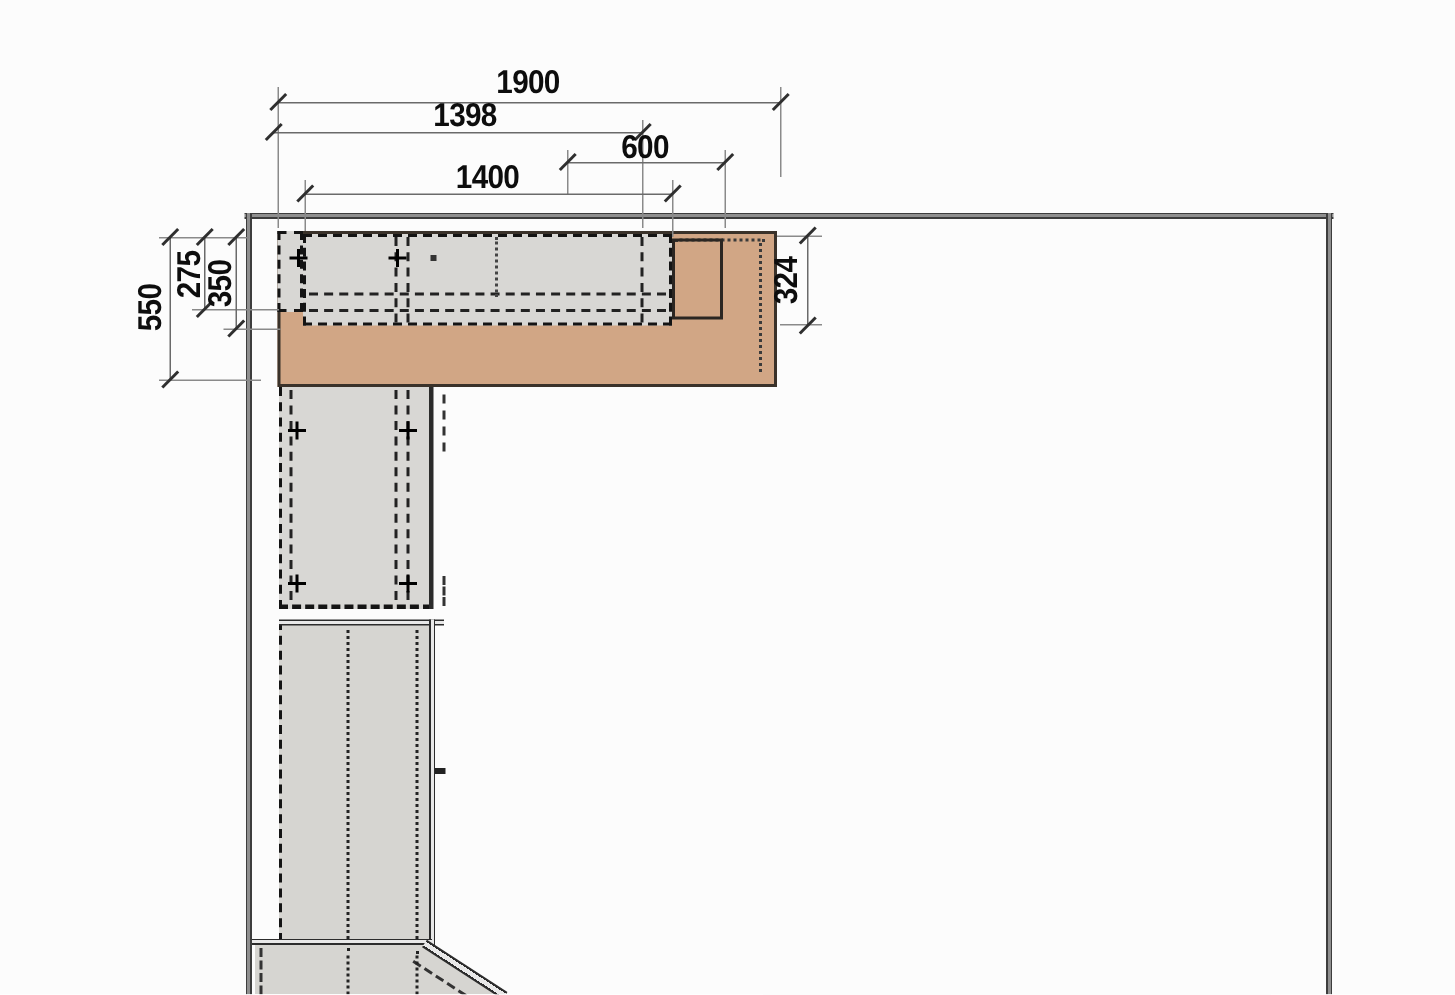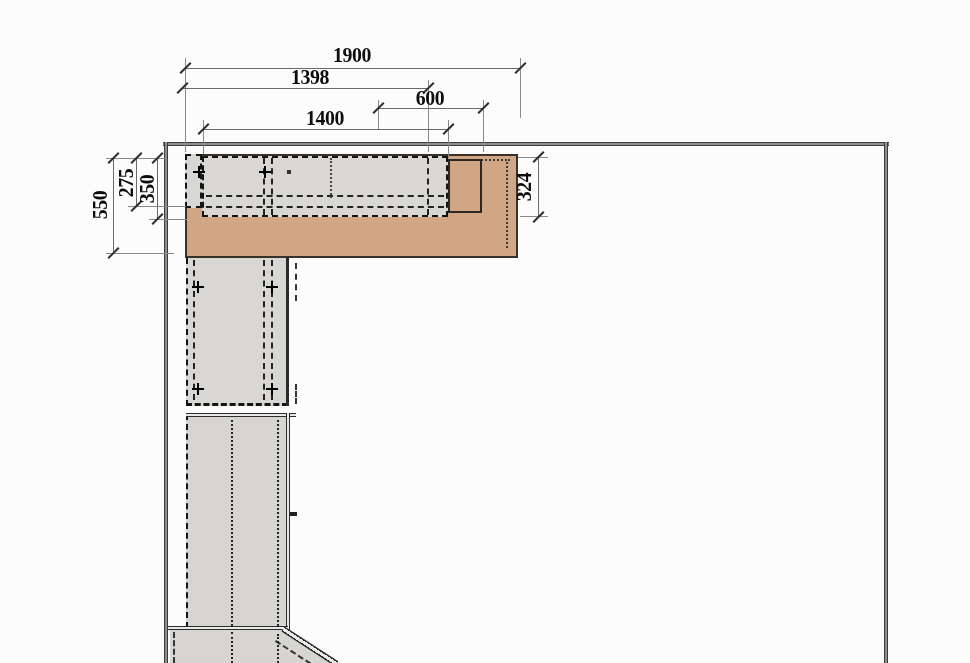--- a/index.html
+++ b/index.html
@@ -1,17 +1,17 @@
 <!DOCTYPE html>
 <html style="--countertop: #d1a685; --cabinet: #d8d7d4; --wall: #474747; --background: #fcfcfc; --dim_line: #6a6a6a; --dim_text: #0d0d0d;"><head>
 <meta charset="utf-8">
 <style>
   html,body{margin:0;padding:0;background:#fff;}
   #plan{position:relative;width:970px;height:663px;background:#fcfcfc;overflow:hidden;
-        font-family:Liberation Serif, serif;}
+        font-family:Liberation Sans, sans-serif;}
   #plan *{position:absolute;box-sizing:border-box;}
 
   
   .wall{background:linear-gradient(to bottom,#3d3d3d 0 1px,#8f8f8f 1px 3px,#3d3d3d 3px 4px);}
   .wall-v{background:linear-gradient(to right,#3d3d3d 0 1px,#8f8f8f 1px 3px,#3d3d3d 3px 4px);}
   .wall-top{left:163px;top:142px;width:726px;height:4px;}
   .wall-left{left:164px;top:142px;width:4px;height:521px;}
   .wall-right{left:884px;top:142px;width:4px;height:521px;}
 
   

